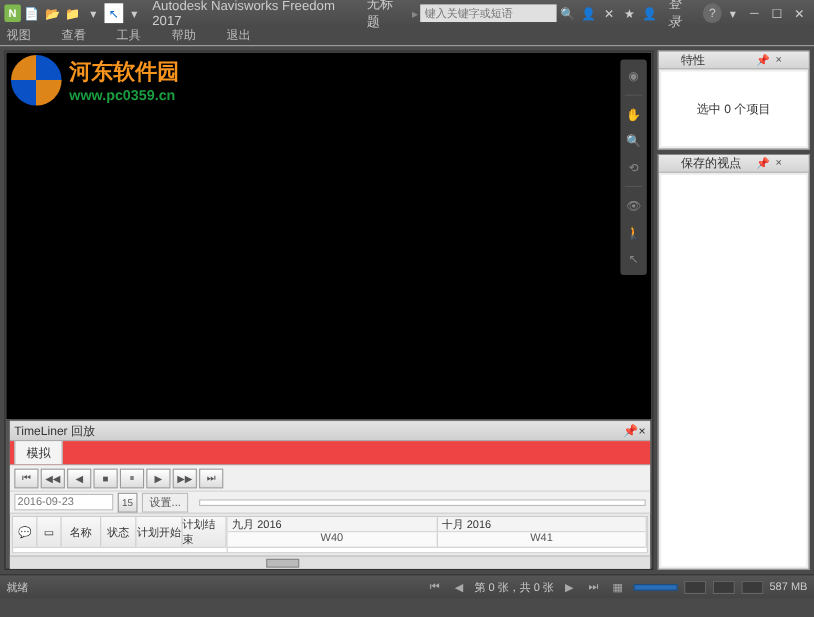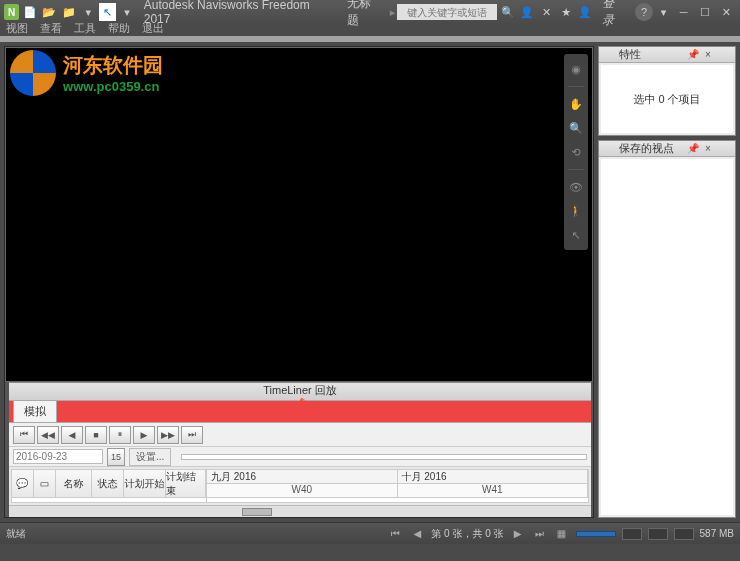--- a/index.html
+++ b/index.html
@@ -2,25 +2,25 @@
 <html><head>
 <meta charset="utf-8">
 <style>
 * { margin: 0; padding: 0; box-sizing: border-box; font-family: "Microsoft YaHei", Arial, sans-serif; }
 body { width: 740px; height: 561px; background: #4a4a4a; overflow: hidden; font-size: 11px; color: #ddd; }
 
 .titlebar { height: 24px; background: linear-gradient(#5a5a5a, #4a4a4a); display: flex; align-items: center; padding: 0 4px; gap: 2px; }
 .titlebar .icon-btn { width: 18px; height: 18px; display: flex; align-items: center; justify-content: center; cursor: pointer; color: #ccc; }
 .titlebar .app-icon { width: 16px; height: 16px; background: #7fb84f; border-radius: 2px; display: flex; align-items: center; justify-content: center; color: #fff; font-weight: bold; font-size: 10px; }
 .titlebar .title-text { margin: 8px 6px; color: #ccc; font-size: 12px; }
-.titlebar .search-box { width: 100px; height: 16px; background: #e0e0e0; border: none; font-size: 10px; padding: 0 4px; color: #777; text-align: center; }
+.titlebar .search-box { width: 124px; height: 16px; background: #e0e0e0; border: none; font-size: 10px; padding: 0 4px; color: #777; }
 .titlebar .spacer { flex: 1; }
 .titlebar .win-btn { width: 20px; height: 16px; display: flex; align-items: center; justify-content: center; cursor: pointer; color: #ccc; }
 
-.menubar { height: 18px; background: #4a4a4a; display: flex; align-items: flex-end; padding: 0 6px; gap: 12px; font-size: 11px; color: #bbb; border-bottom: 6px solid #a3a3a3; }
+.menubar { height: 18px; background: #4a4a4a; display: flex; align-items: flex-start; padding: 0 6px; gap: 28px; font-size: 11px; color: #bbb; border-bottom: 1px solid #a3a3a3; }
 .menubar span { cursor: pointer; }
 
 .main { display: flex; height: 480px; }
 .left-col { flex: 1; display: flex; flex-direction: column; border: 1px solid #2a2a2a; margin: 4px 2px 4px 4px; background: #555; }
 .right-col { width: 138px; display: flex; flex-direction: column; margin: 4px 4px 4px 2px; gap: 4px; }
 
 .viewport-wrap { flex: 1; position: relative; background: #000; border: 1px solid #666; }
 .viewport { width: 100%; height: 100%; background: #000; position: relative; }
 .watermark { position: absolute; top: 2px; left: 4px; pointer-events: none; }
 .watermark .logo { width: 46px; height: 46px; border-radius: 50%; background: conic-gradient(#0a5adb 0deg 90deg, #f7941d 90deg 180deg, #0a5adb 180deg 270deg, #f7941d 270deg 360deg); display: inline-block; vertical-align: middle; opacity: 0.9; }
@@ -34,21 +34,21 @@
 .panel { background: #ececec; border: 1px solid #888; display: flex; flex-direction: column; }
 .panel-header { height: 16px; background: linear-gradient(#e8e8e8, #d4d4d4); border-bottom: 1px solid #aaa; display: flex; align-items: center; padding: 0 20px; font-size: 11px; color: #333; }
 .panel-header .phspacer { flex: 1; }
 .panel-header .ph-btn { width: 14px; height: 14px; display: flex; align-items: center; justify-content: center; cursor: pointer; color: #555; font-size: 10px; }
 .panel-body { flex: 1; background: #fff; margin: 2px; display: flex; align-items: center; justify-content: center; color: #333; font-size: 11px; }
 
 .props-panel { height: 90px; }
 .saved-panel { flex: 1; }
 
 .timeliner { height: 135px; background: #e8e8e8; border-top: 1px solid #888; margin: 0 2px 0 4px; display: flex; flex-direction: column; }
-.tl-header { height: 18px; background: linear-gradient(#e4e4e4, #d0d0d0); border-bottom: 1px solid #aaa; display: flex; align-items: center; padding: 0 4px; font-size: 11px; color: #333; flex-direction: column; }
+.tl-header { height: 18px; background: linear-gradient(#e4e4e4, #d0d0d0); border-bottom: 1px solid #aaa; display: flex; align-items: center; padding: 0 4px; font-size: 11px; color: #333; }
 .tl-tabs { height: 22px; display: flex; align-items: flex-end; padding: 0 4px; background: #ef4444; border-bottom: 1px solid #aaa; }
 .tl-tab { padding: 3px 10px; background: #f4f4f4; border: 1px solid #aaa; border-bottom: none; font-size: 11px; color: #333; cursor: pointer; }
 .tl-controls { height: 24px; display: flex; align-items: center; gap: 2px; padding: 2px 4px; background: #f0f0f0; border-bottom: 1px solid #ccc; }
 .tl-btn { width: 22px; height: 18px; background: linear-gradient(#fff, #ddd); border: 1px solid #999; display: flex; align-items: center; justify-content: center; cursor: pointer; color: #555; font-size: 9px; }
 .tl-date-row { height: 20px; display: flex; align-items: center; gap: 4px; padding: 0 4px; background: #f0f0f0; border-bottom: 1px solid #ccc; font-size: 11px; color: #555; }
 .tl-date-row .date-input { width: 90px; height: 15px; border: 1px solid #bbb; font-size: 10px; padding: 0 2px; color: #777; }
 .tl-date-row .settings { padding: 1px 6px; border: 1px solid #bbb; background: #eee; font-size: 10px; cursor: pointer; }
 .tl-grid { flex: 1; display: flex; background: #fff; border: 1px solid #ccc; margin: 2px; position: relative; }
 .tl-grid-left { width: 195px; border-right: 1px solid #ccc; }
 .tl-grid-left .hdr-row { height: 28px; display: flex; border-bottom: 1px solid #ccc; background: linear-gradient(#f8f8f8, #e8e8e8); }

